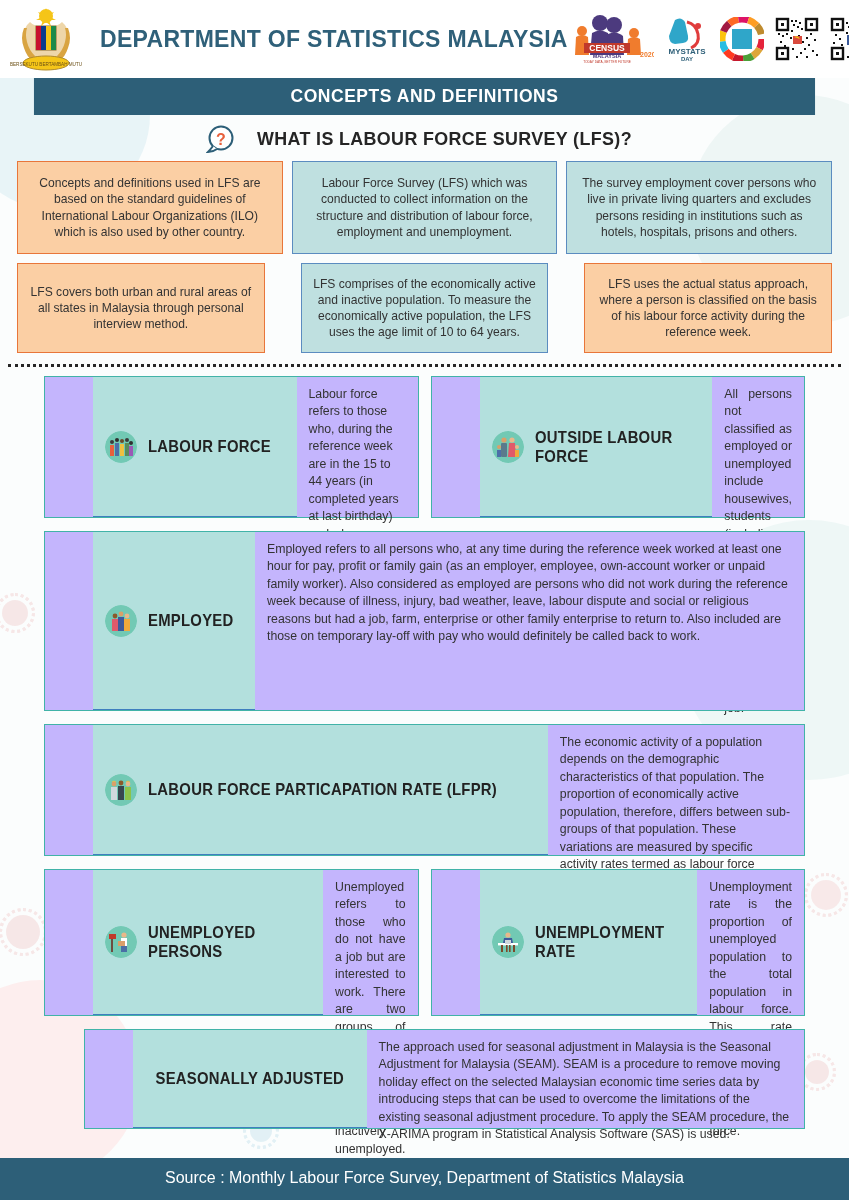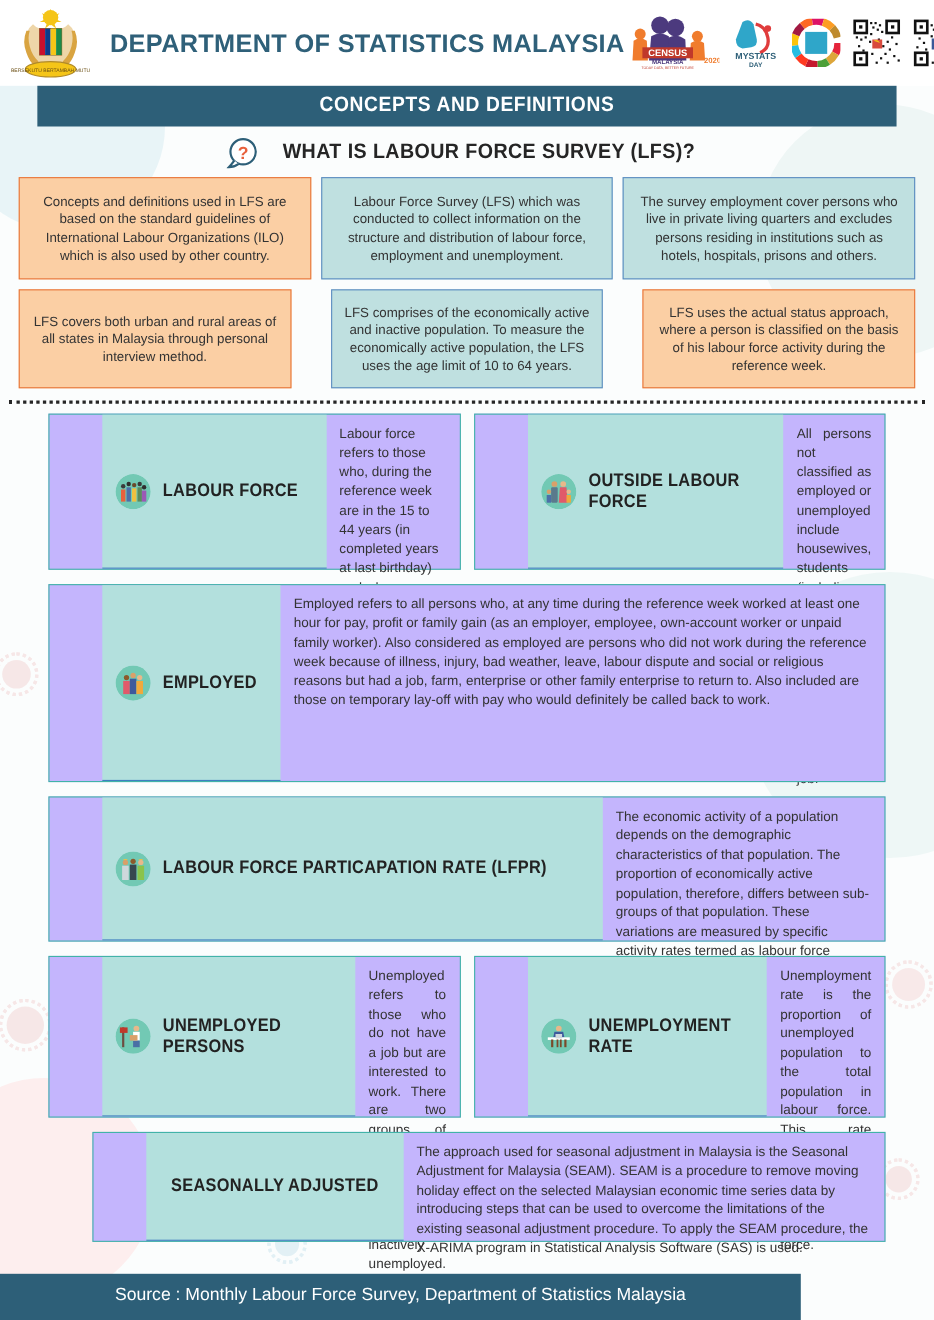--- a/index.html
+++ b/index.html
@@ -140,21 +140,21 @@
   .card-body.justify { text-align: justify; }
 
   .h-lf { height: 142px; }
   .h-emp { height: 180px; }
   .h-lfpr { height: 132px; justify-content: center; }
   .h-unemp { height: 147px; }
   .h-seas { height: 100px; margin-left: 40px; }
 
   
   .footer {
-    position: absolute; left: 0; bottom: 0; width: 728px;
+    position: absolute; left: 0; bottom: 0; width: 849px;
     background: #2d5f78; color: #ffffff;
     text-align: center; padding: 11px 16px 13px;
     font-size: 16px; z-index: 3;
   }
 </style>
 </head>
 <body>
 
 <div class="page">
 

